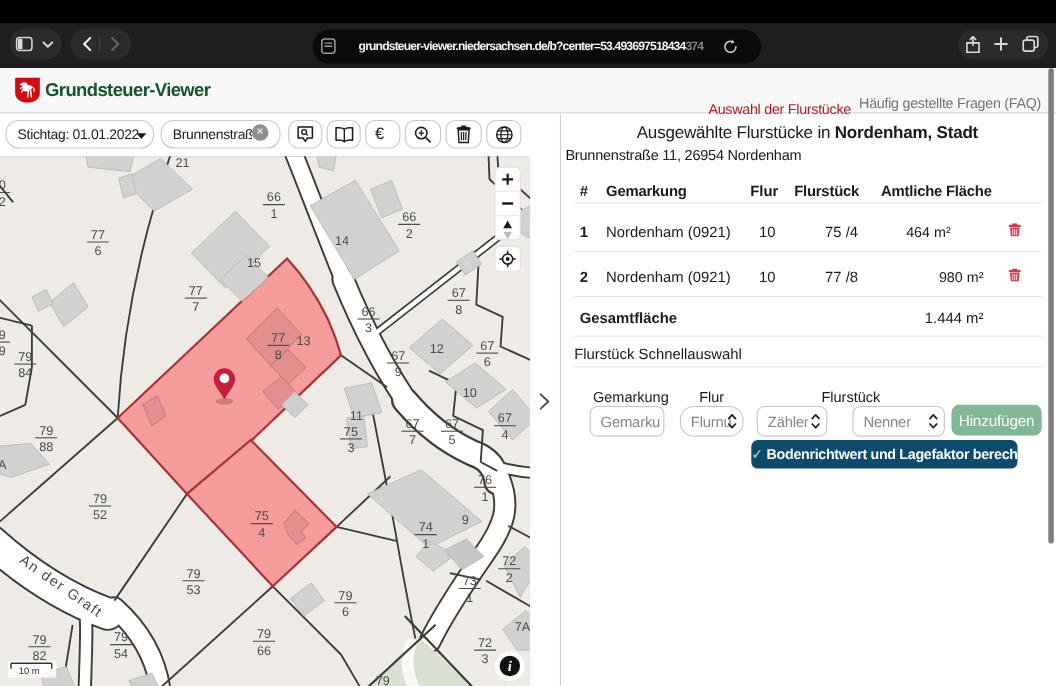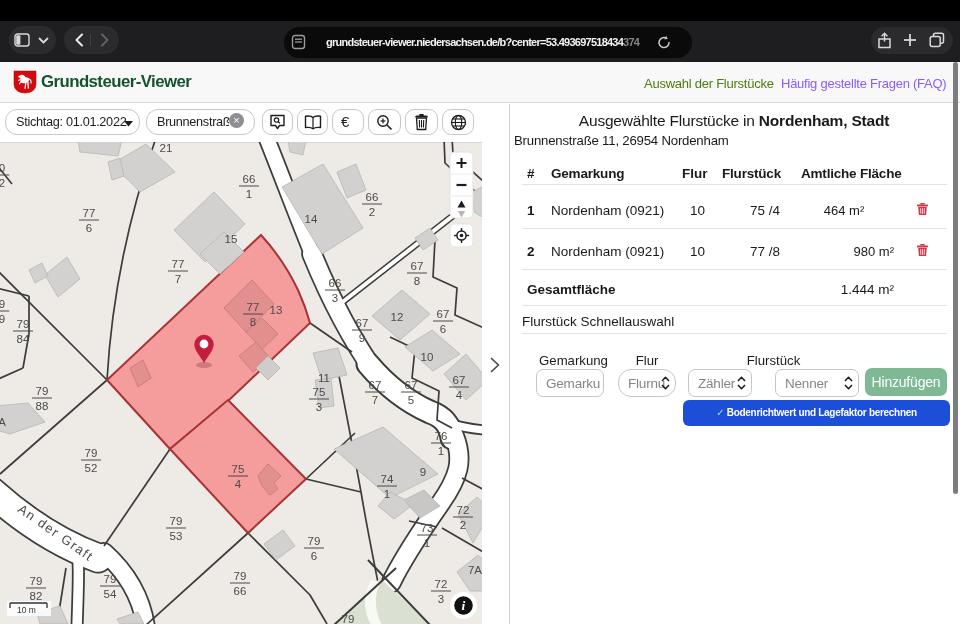--- a/index.html
+++ b/index.html
@@ -8,22 +8,22 @@
   .abs { position:absolute; }
   
   #chrome { position:absolute; left:0; top:0; width:960px; height:62px; background:#1e1e20;text-decoration:underline; }
   #chrome .blackstrip { position:absolute; left:0; top:0; width:960px; height:21px; background:#000; }
   .pill { position:absolute; border-radius:15px; background:#2b2b2d; }
   
   #header { position:absolute; left:0; top:62px; width:960px; height:41px; background:#f8f8f8;
     border-bottom:1px solid #d8d8d8; }
   #header .title { position:absolute; left:41px; top:10px; font-size:16.8px; font-weight:bold; color:#14532d;
     letter-spacing:-0.55px;text-align:right; }
-  #header .nav1 { position:absolute; left:644px; top:14px; font-size:13px; color:#4d7c0f; white-space:nowrap; letter-spacing:-0.25px; }
-  #header .nav2 { position:absolute; left:781px; top:14px; font-size:13px; color:#8b5cf6; white-space:nowrap; letter-spacing:-0.25px; }
+  #header .nav1 { position:absolute; left:644px; top:30px; font-size:13px; color:#b91c1c; white-space:nowrap; letter-spacing:-0.25px; }
+  #header .nav2 { position:absolute; left:781px; top:24px; font-size:13px; color:#737373; white-space:nowrap; letter-spacing:-0.25px; }
   
   #toolbar { position:absolute; left:0; top:104px; width:481px; height:38px; background:#fff; }
   .tbtn { position:absolute; top:5px; height:26px; background:#fff; border:1px solid #c8c8cc; border-radius:9px; }
   
   #panel { position:absolute; left:510px; top:104px; width:450px; height:520px; background:#fff; }
   #gapcol { position:absolute; left:482px; top:104px; width:28px; height:520px; background:#fff;
     border-right:1px solid #d0d0d0; }
   .hr { position:absolute; left:12px; width:425px; height:1px; background:#e3e3e5; }
   
   #sbar { position:absolute; left:953px; top:62px; width:5px; height:432px; background:#7d7d80; border-radius:3px; }
@@ -445,17 +445,17 @@
       <span>Nenner</span>
     <svg class="stp" width="9" height="14" viewBox="0 0 9 14">
         <path d="M1 5 L4.5 1.2 L8 5" fill="none" stroke="#1c1c1e" stroke-width="1.5" stroke-linejoin="round"></path>
         <path d="M1 9 L4.5 12.8 L8 9" fill="none" stroke="#1c1c1e" stroke-width="1.5" stroke-linejoin="round"></path>
       </svg>
     </div>
 
   <div class="abs" style="left:355px; top:264px; width:82px; height:28px; background:#7fb894; border-radius:7px;
     color:#fff; font-size:14px; text-align:center; line-height:28px; letter-spacing:-0.2px;">Hinzufügen</div>
 
-  <div class="abs" style="left:173px; top:296px; width:267px; height:26px; background:#1d4ed8; border-radius:6px;
-    color:#fff; font-size:10px; font-weight:bold; text-align:center; line-height:26px; letter-spacing:-0.3px; white-space:nowrap;"><span style="color:#b9dcc6; font-weight:normal;">✓</span> Bodenrichtwert und Lagefaktor berechnen</div>
+  <div class="abs" style="left:173px; top:296px; width:242px; height:26px; background:#0c4a6e; border-radius:6px;
+    color:#fff; font-size:13px; font-weight:bold; text-align:center; line-height:26px; letter-spacing:-0.3px; white-space:nowrap;"><span style="color:#b9dcc6; font-weight:normal;">✓</span> Bodenrichtwert und Lagefaktor berechnen</div>
 </div>
 
 <div id="sbar"></div>
 
 </body></html>

